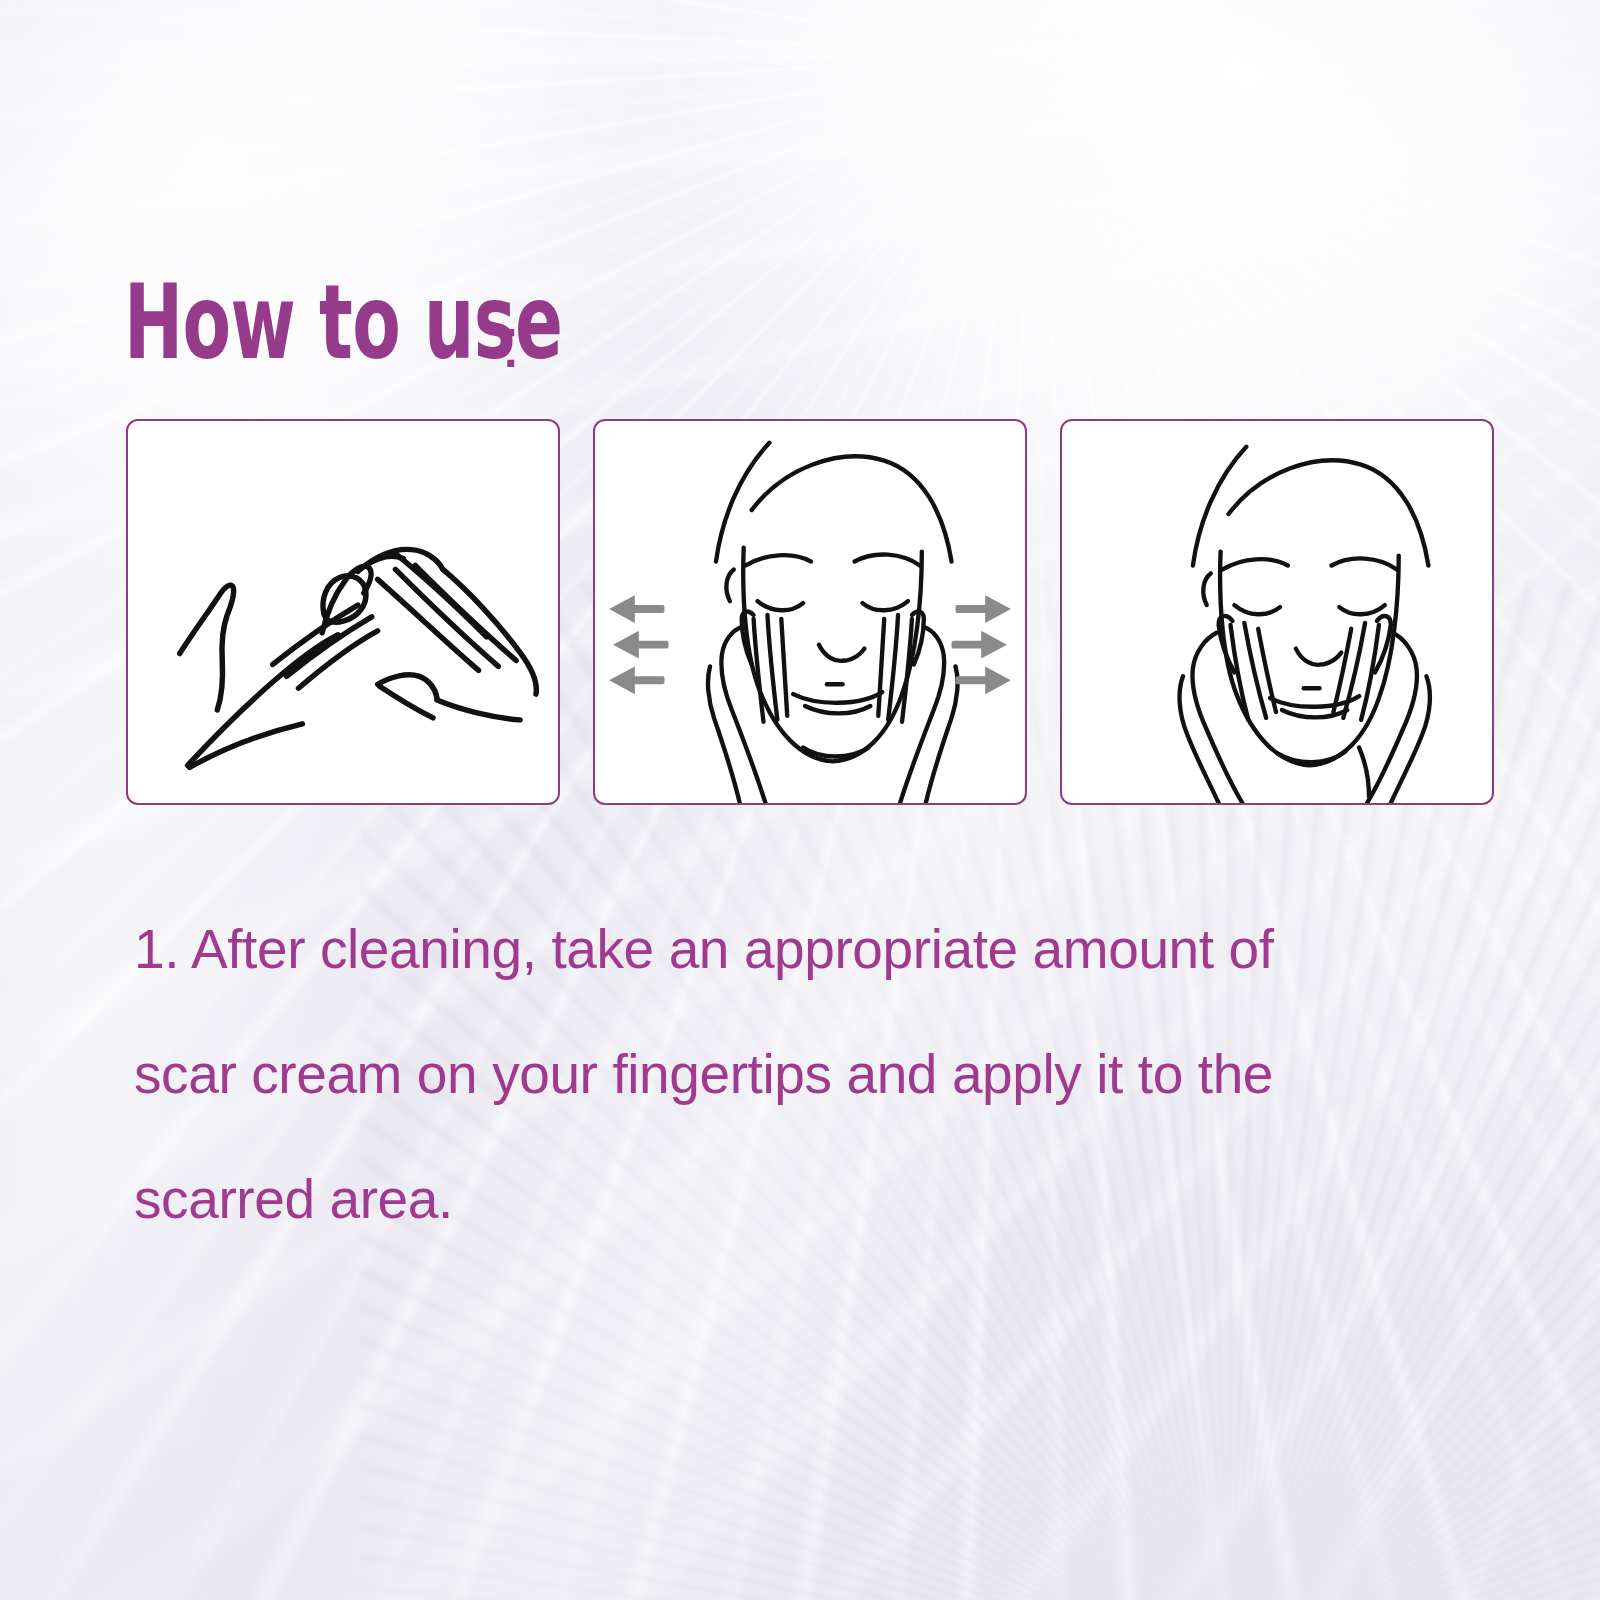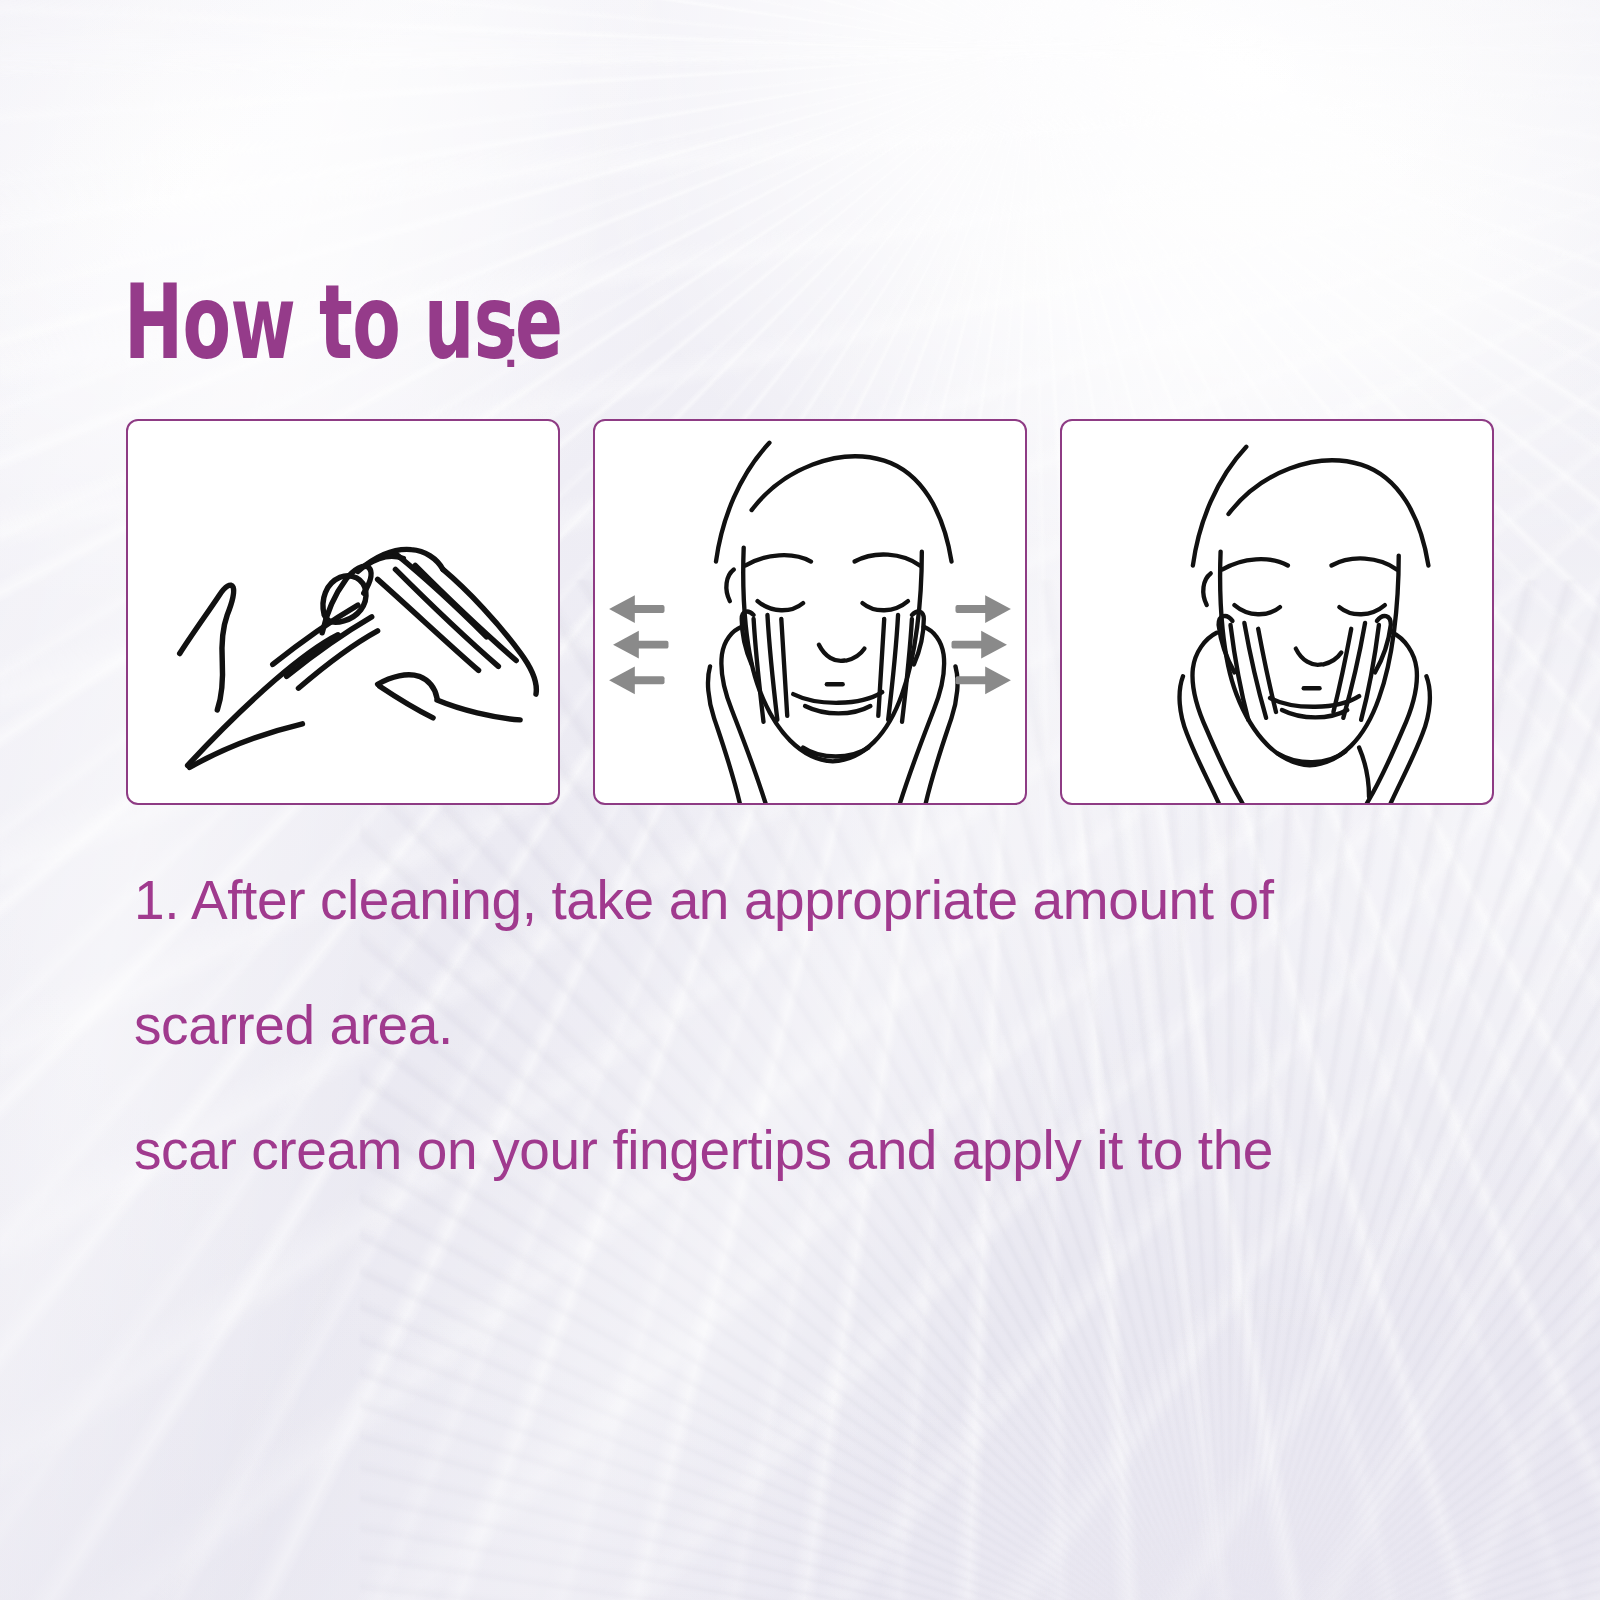--- a/index.html
+++ b/index.html
@@ -157,21 +157,21 @@
   .panel svg {
     display: block;
     width: 100%;
     height: 100%;
   }
 
   
   .body-text {
     position: absolute;
     left: 134px;
-    top: 838px;
+    top: 887px;
     width: 1400px;
     color: #a03a8e;
     font-family: "Liberation Sans", sans-serif;
     font-weight: 400;
     font-size: 55px;
     line-height: 125px;
     letter-spacing: -0.4px;
     white-space: nowrap;
   }
   .body-line {
@@ -351,18 +351,18 @@
 
             <path d="M300 330 C306 344 310 362 310 380"></path>
           </g>
         </svg>
       </div>
 
     </div>
 
     <div class="body-text">
       <span class="body-line">1. After cleaning, take an appropriate amount of</span>
+      <span class="body-line">scar cream on your fingertips and apply it to the</span>
       <span class="body-line">scarred area.</span>
-      <span class="body-line">scar cream on your fingertips and apply it to the</span>
     </div>
 
   </div>
 </div>
 
 </body></html>

